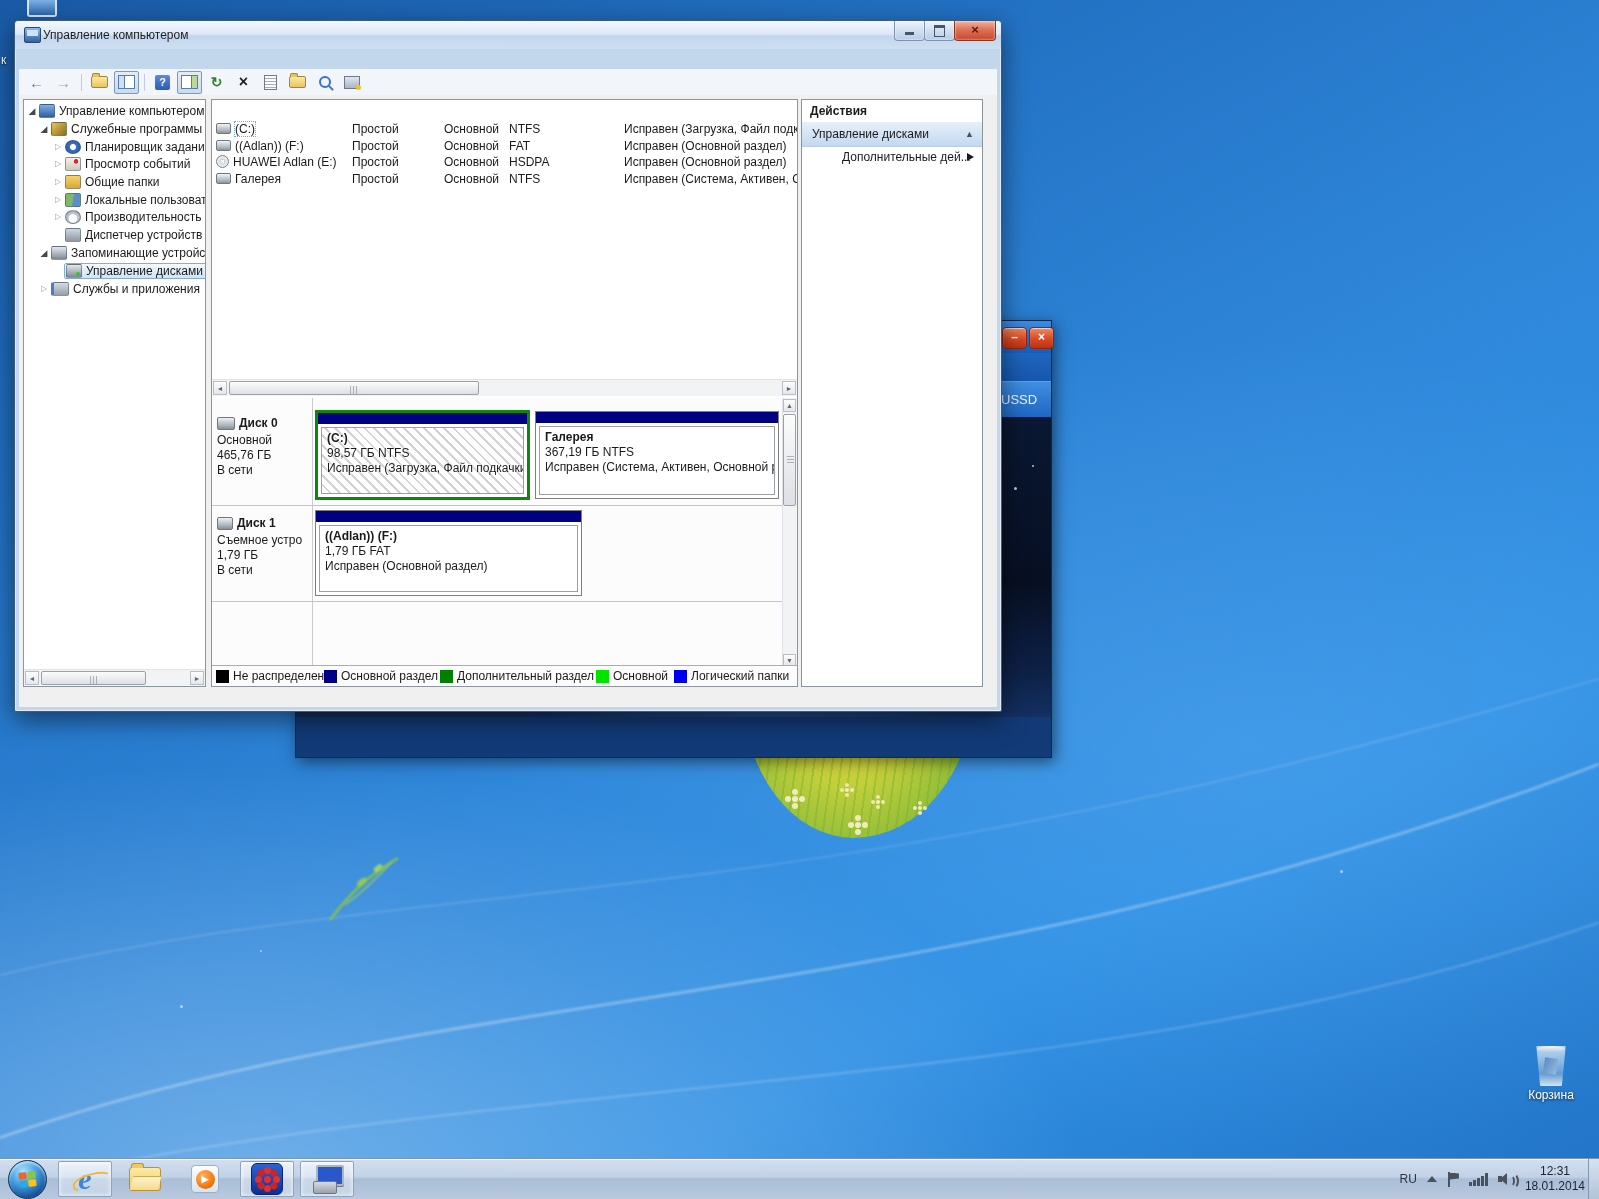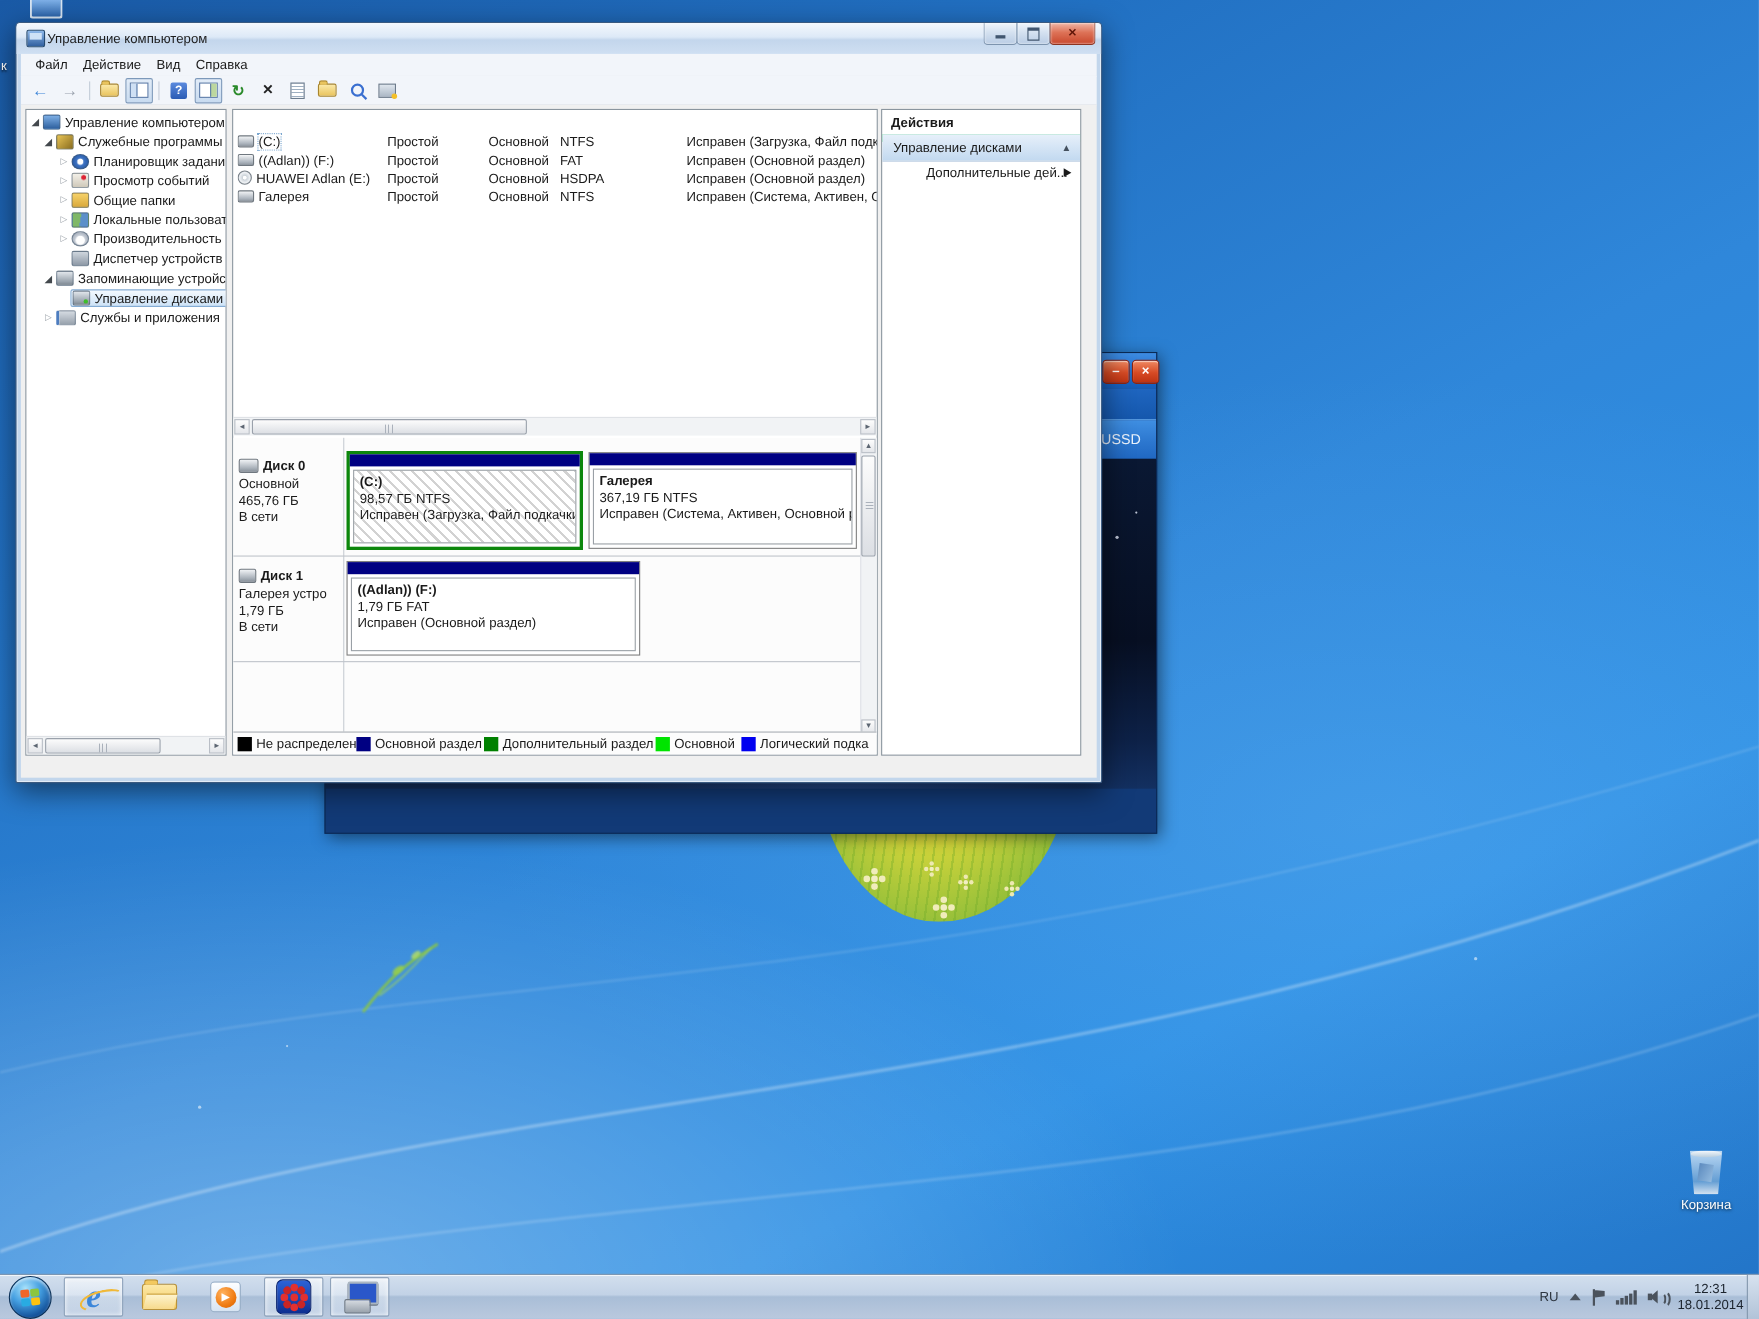--- a/index.html
+++ b/index.html
@@ -325,26 +325,20 @@
 
   <div class="win cm">
     <div class="titlebar">
       <span class="app-ico"></span>
       <span class="title-text">Управление компьютером</span>
       <div class="cap-btn" style="right:76px;width:29px"><span class="cap-min-glyph"></span></div>
       <div class="cap-btn" style="right:46px;width:29px"><span class="cap-max-glyph"></span></div>
       <div class="cap-btn close" style="right:5px;width:40px"><span class="cap-x">×</span></div>
     </div>
 
-    <div class="menubar">
-      <span class="menu-item">Файл</span>
-      <span class="menu-item">Действие</span>
-      <span class="menu-item">Вид</span>
-      <span class="menu-item">Справка</span>
-    </div>
 
     <div class="toolbar">
       <div class="tbbtn">
           <span class="g-back">←</span>
         </div>
       <div class="tbbtn">
           <span class="g-fwd">→</span>
         </div>
       <div class="tbsep"></div>
       <div class="tbbtn">
@@ -514,21 +508,21 @@
               </div>
             </div>
           </div>
           <div class="dsep" style="top:107px"></div>
 
           <div class="dblock" style="top:108px;height:94px">
             <div class="dname">
                 <span class="dico" style="width:14px"></span>
                 <span>Диск 1</span>
               </div>
-            <div class="dl1">Галерея устро</div>
+            <div class="dl1">Съемное устро</div>
             <div class="dl2">1,79 ГБ</div>
             <div class="dl3">В сети</div>
             <div class="part" style="left:103px;width:267px;height:86px">
               <div class="pstrip" style="background: rgb(0, 0, 130);"></div>
               <div class="pbody">
                 <div class="pl1">((Adlan))  (F:)</div>
                 <div class="pl2">1,79 ГБ FAT</div>
                 <div class="pl3">Исправен (Основной раздел)</div>
               </div>
             </div>
@@ -557,21 +551,21 @@
           <span class="lg" style="left:228px">
               <i style="background: rgb(0, 128, 0);"></i>
               <span>Дополнительный раздел</span>
             </span>
           <span class="lg" style="left:384px">
               <i style="background: rgb(0, 228, 0);"></i>
               <span>Основной</span>
             </span>
           <span class="lg" style="left:462px">
               <i style="background: rgb(0, 0, 240);"></i>
-              <span>Логический подка</span>
+              <span>Логический папки</span>
             </span>
         </div>
       </div>
 
       <div class="panel p-act">
         <div class="act-header">Действия</div>
         <div class="act-group">
           <span>Управление дисками</span>
           <span class="chev">▲</span>
         </div>

